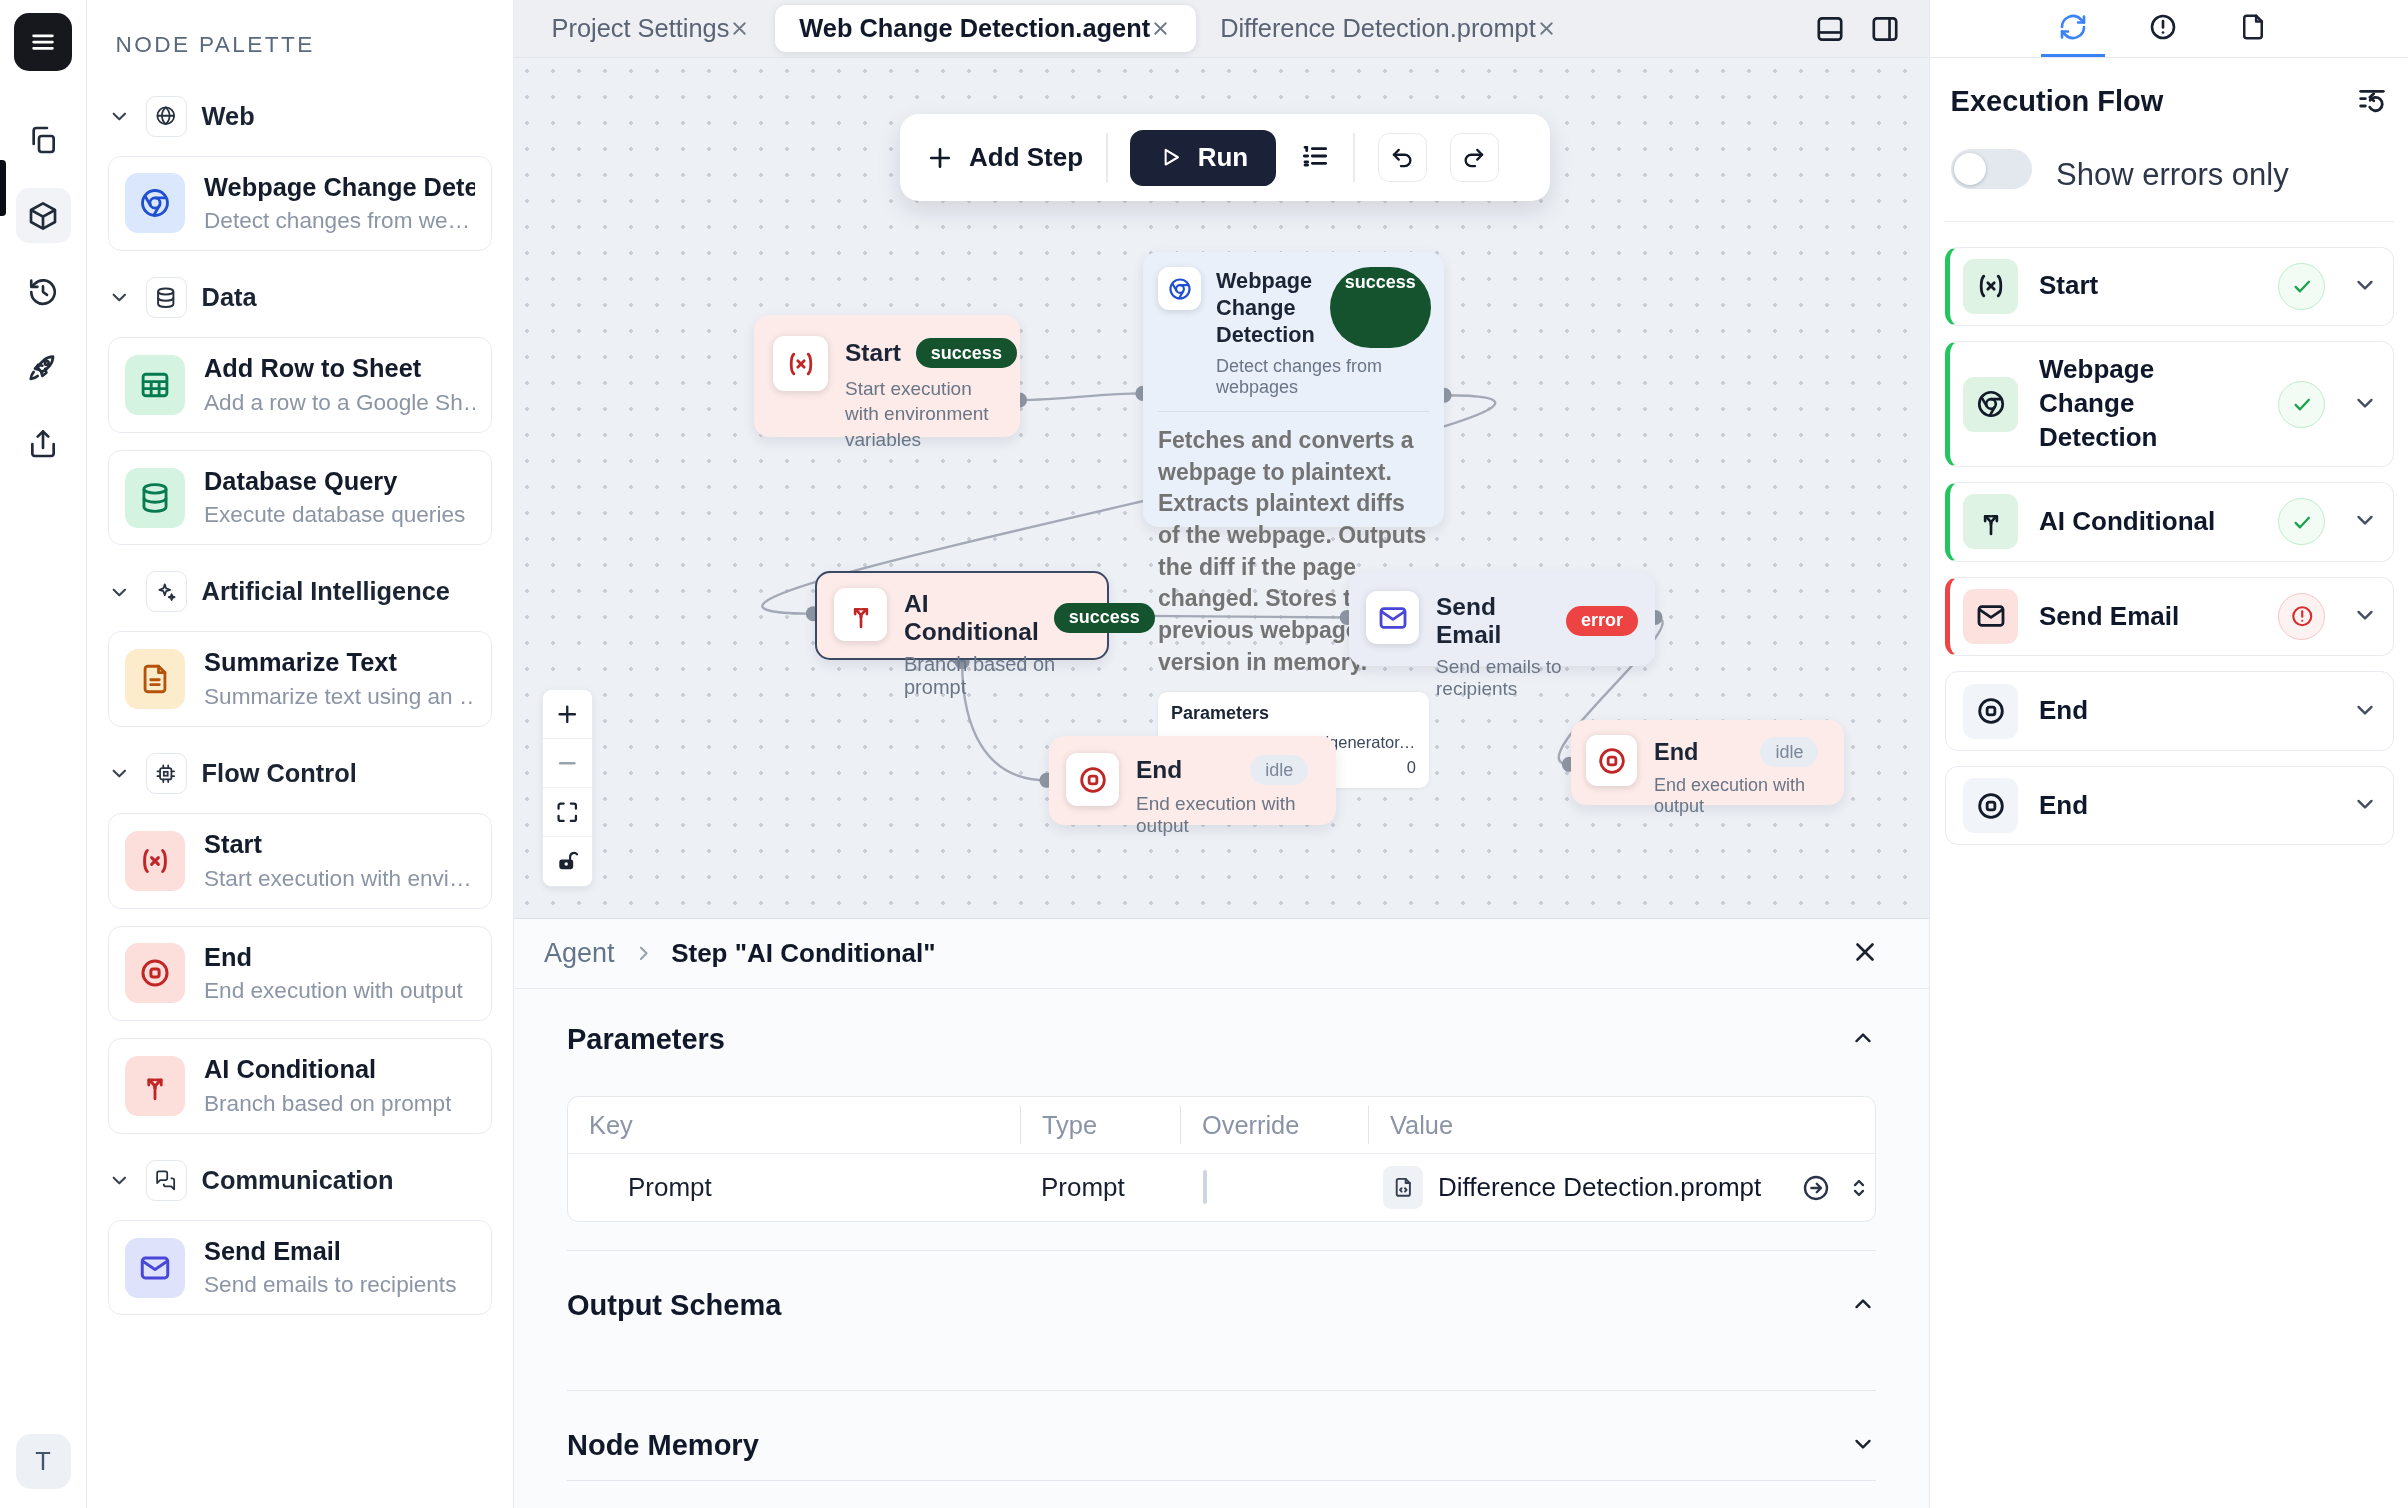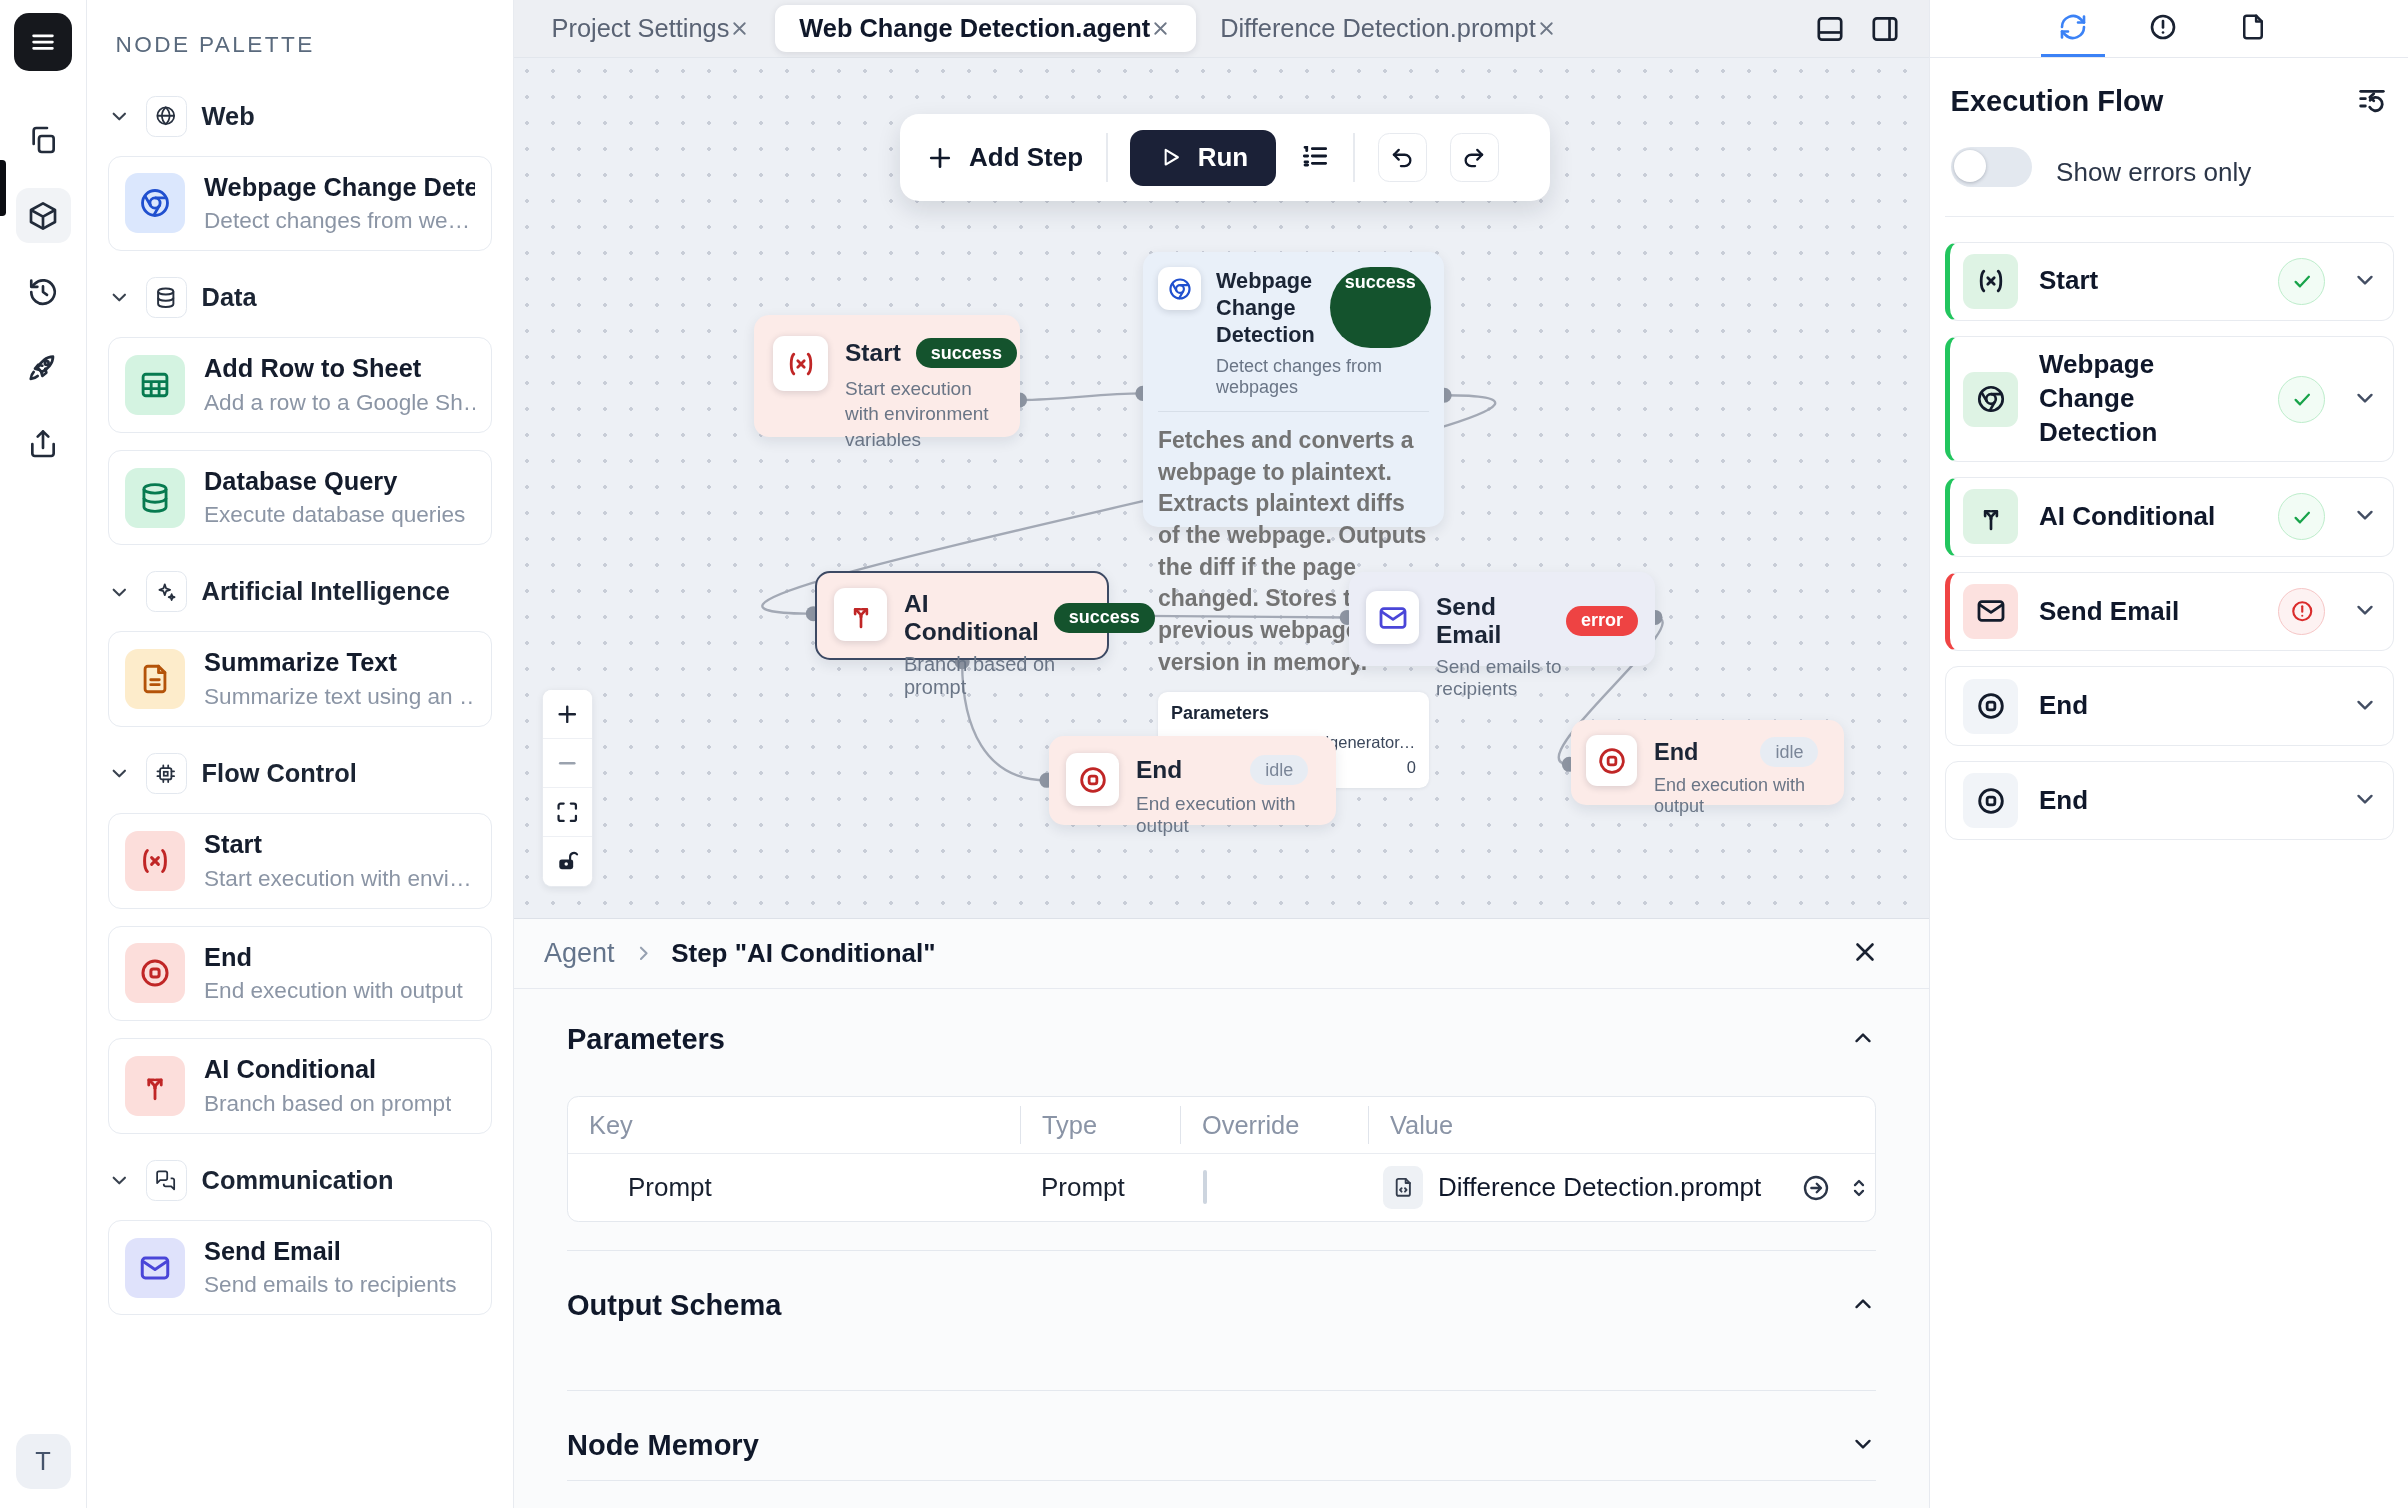--- a/index.html
+++ b/index.html
@@ -146,21 +146,21 @@
   .rtab svg { width:30px; height:30px; }
   .rtab.active { color:#3b82f6; border-bottom-color:#3b82f6; }
   .right-body { padding:26px 15px 0; overflow:hidden; }
   .exec-head { display:flex; align-items:center; padding:0 5.6px; margin-bottom:26px; }
   .exec-title { font-size:29px; font-weight:700; color:#10182a; }
   .exec-head-ico { margin-left:auto; color:#1a2232; cursor:pointer; }
   .exec-head-ico svg { width:32px; height:32px; }
   .toggle-row { display:flex; align-items:center; gap:24.5px; padding:0 5.6px 28px; border-bottom:0.9px solid #e9ecf1; margin-bottom:24.5px; }
   .toggle { width:81px; height:40px; background:#e3e8ef; border-radius:941px; position:relative; cursor:pointer; flex:none; }
   .toggle .knob { position:absolute; left:3.8px; top:3.8px; width:32px; height:32px; border-radius:50%; background:#fff; box-shadow:0 0.9px 3.8px rgba(15,23,42,.25); }
-  .toggle-label { font-size:26px; color:#2c3648;margin-top:12px; }
+  .toggle-label { font-size:31px; color:#2c3648;margin-top:12px; }
 
   .exec-row { display:flex; align-items:center; gap:21px; border:1.9px solid #e8ebf0; border-left-width:5.6px; border-radius:13px; padding:11.3px 15px 11.3px 13px; margin-bottom:15px; background:#fff; min-height:77px; cursor:pointer; }
   .acc-green { border-left-color:#22c55e; }
   .acc-red { border-left-color:#ef4444; }
   .acc-none { border-left-width:1.9px; padding-left:17px; }
   .exec-icon { width:55px; height:55px; border-radius:11.3px; display:flex; align-items:center; justify-content:center; color:#131b2b; flex:none; }
   .exec-icon svg { width:32px; height:32px; }
   .bg-green { background:#def3e4; }
   .bg-red { background:#fce1df; }
   .bg-grey { background:#f1f4f8; }

